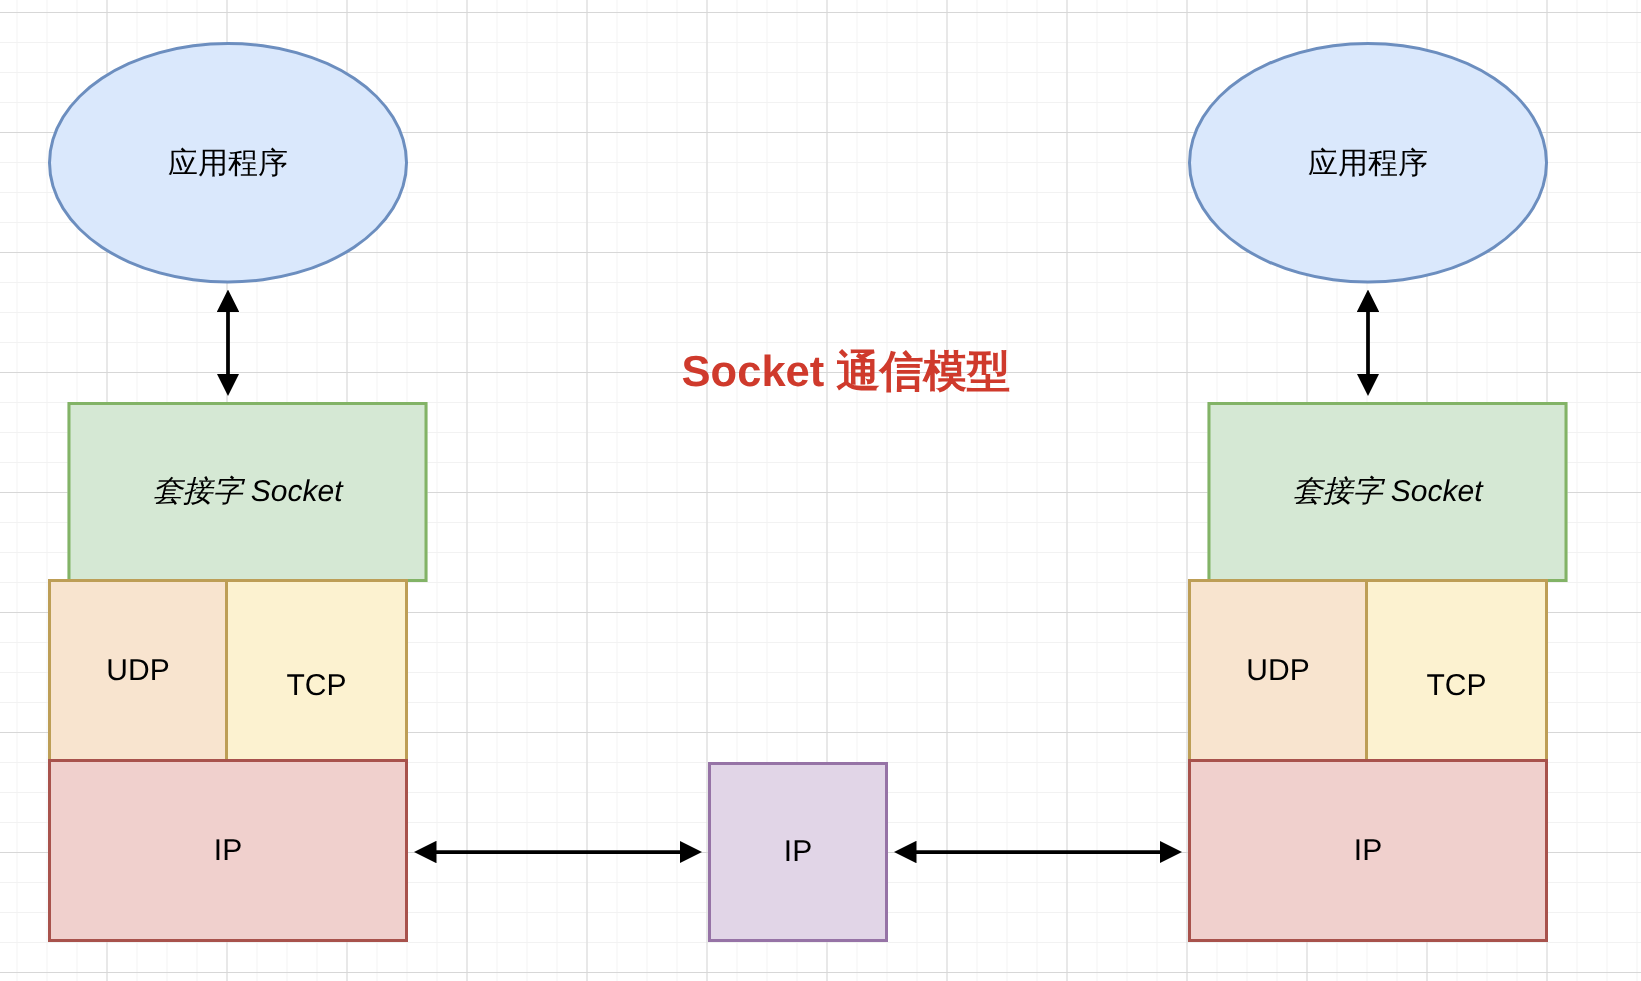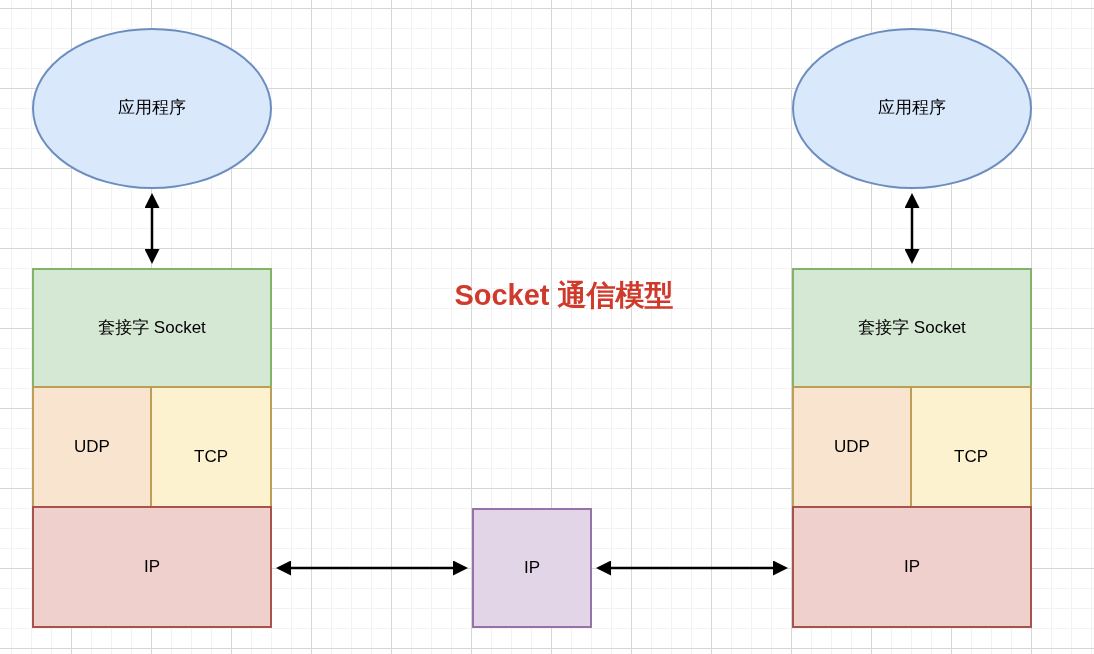--- a/index.html
+++ b/index.html
@@ -21,37 +21,38 @@
       linear-gradient(to bottom, #f2f2f2 1px, transparent 1px);
     background-size: 80px 80px, 80px 80px, 20px 20px, 20px 20px;
     background-position: -9px 0, 0 8px, 11px 0, 0 8px;
   }
   .node {
     position: absolute;
     box-sizing: border-box;
     display: flex;
     align-items: center;
     justify-content: center;
-    font-size: 17px;
+    font-size: 20px;
     color: #000000;
     text-align: center;
     line-height: 1.2;
   }
   .ellipse {
     left: 0; top: 28px;
     width: 240px; height: 161px;
     border: 2px solid #6c8ebf;
     background: #dae8fc;
     border-radius: 50%;
   }
   .socket {
-    left: 0; top: 268px;
+    left: 13px; top: 268px;
     width: 240px; height: 120px;
     border: 2px solid #82b366;
     background: #d5e8d4;
+    font-style: italic;
   }
   .udp {
     left: 0; top: 386px;
     width: 120px; height: 122px;
     border: 2px solid #bd9e56;
     background: #f8e4cf;
   }
   .tcp {
     left: 118px; top: 386px;
     width: 122px; height: 142px;
@@ -81,21 +82,20 @@
   .diagram-title {
     position: absolute;
     left: 394px;
     top: 228px;
     width: 340px;
     text-align: center;
     font-size: 29px;
     font-weight: bold;
     color: #cf3a2c;
     white-space: nowrap;
-    margin-top: 48px;
   }
   .connector-layer {
     position: absolute;
     left: 0; top: 0;
     width: 1094px;
     height: 654px;
     pointer-events: none;
   }
 </style>
 </head>

